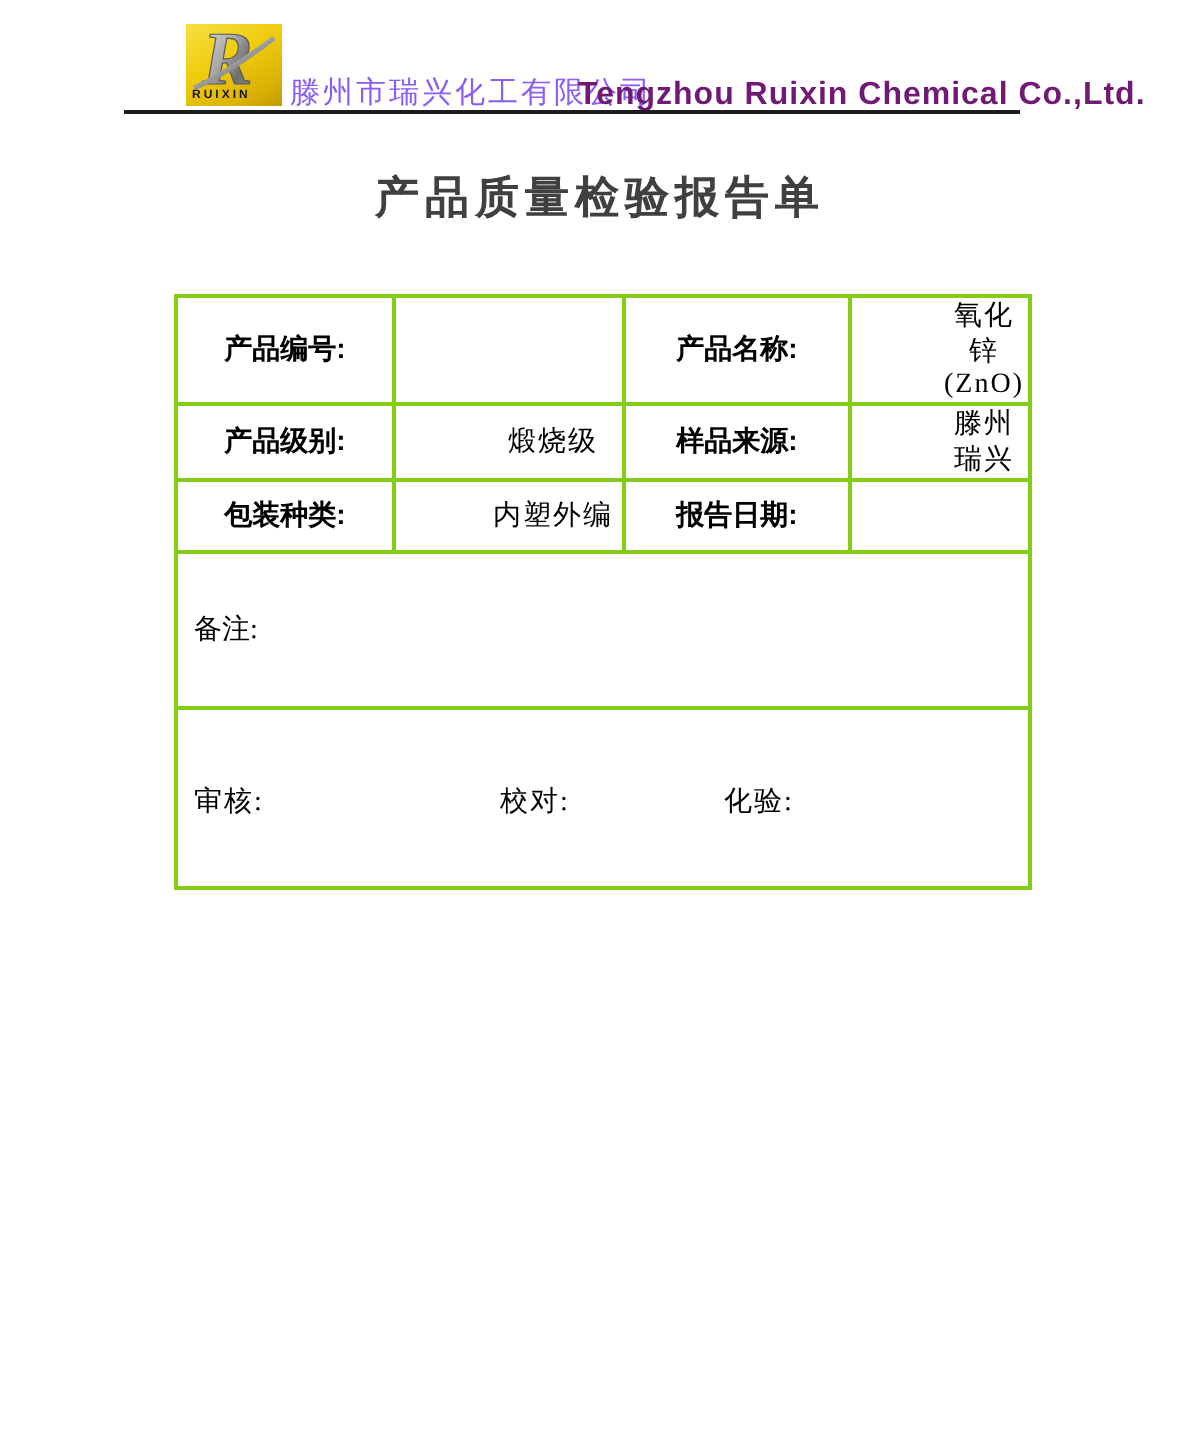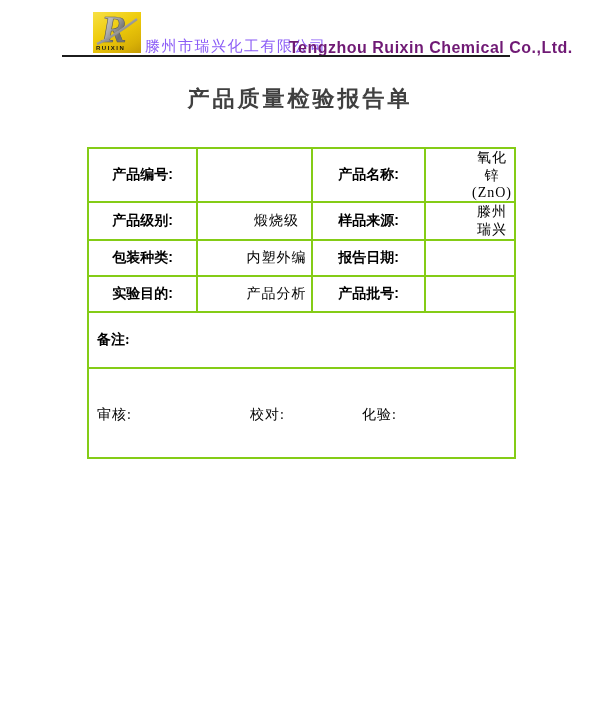--- a/index.html
+++ b/index.html
@@ -63,21 +63,21 @@
     font-size:15px; letter-spacing:2px;
   }
   .a-list { margin:34px 0 0 136px; width:198px; }
   .a-row {
     display:flex; justify-content:space-between;
     height:31px; font-size:14px; align-items:flex-start;
   }
   .a-name { letter-spacing:0.5px; }
   .a-value { letter-spacing:0.5px; }
 
-  td.remarks-cell { height:56px; vertical-align:top; padding:18px 8px; font-size:14px;font-weight:bold; }
+  td.remarks-cell { height:78px; vertical-align:top; padding:18px 8px; font-size:14px; }
 
   td.signoff-cell { height:68px; padding:0; vertical-align:top; }
   .signoff-inner { position:relative; width:100%; height:88px; }
   .signoff-inner span { position:absolute; top:37px; font-size:14px; letter-spacing:1px; }
   .signoff-review    { left:8px; }
   .signoff-proofread { left:161px; }
   .signoff-test      { left:273px; }
 </style>
 </head>
 <body>
@@ -124,26 +124,20 @@
       <td class="val">煅烧级</td>
       <td class="lbl">样品来源:</td>
       <td class="val">滕州瑞兴</td>
     </tr>
     <tr class="info-row2">
       <td class="lbl">包装种类:</td>
       <td class="val">内塑外编</td>
       <td class="lbl">报告日期:</td>
       <td class="val"></td>
     </tr>
-    <tr class="info-row2">
-      <td class="lbl">实验目的:</td>
-      <td class="val">产品分析</td>
-      <td class="lbl">产品批号:</td>
-      <td class="val"></td>
-    </tr>
     <tr>
       <td class="remarks-cell" colspan="4">
         <span>备注:</span>
       </td>
     </tr>
     <tr>
       <td class="signoff-cell" colspan="4">
         <div class="signoff-inner">
           <span class="signoff-review">审核:</span>
           <span class="signoff-proofread">校对:</span>

